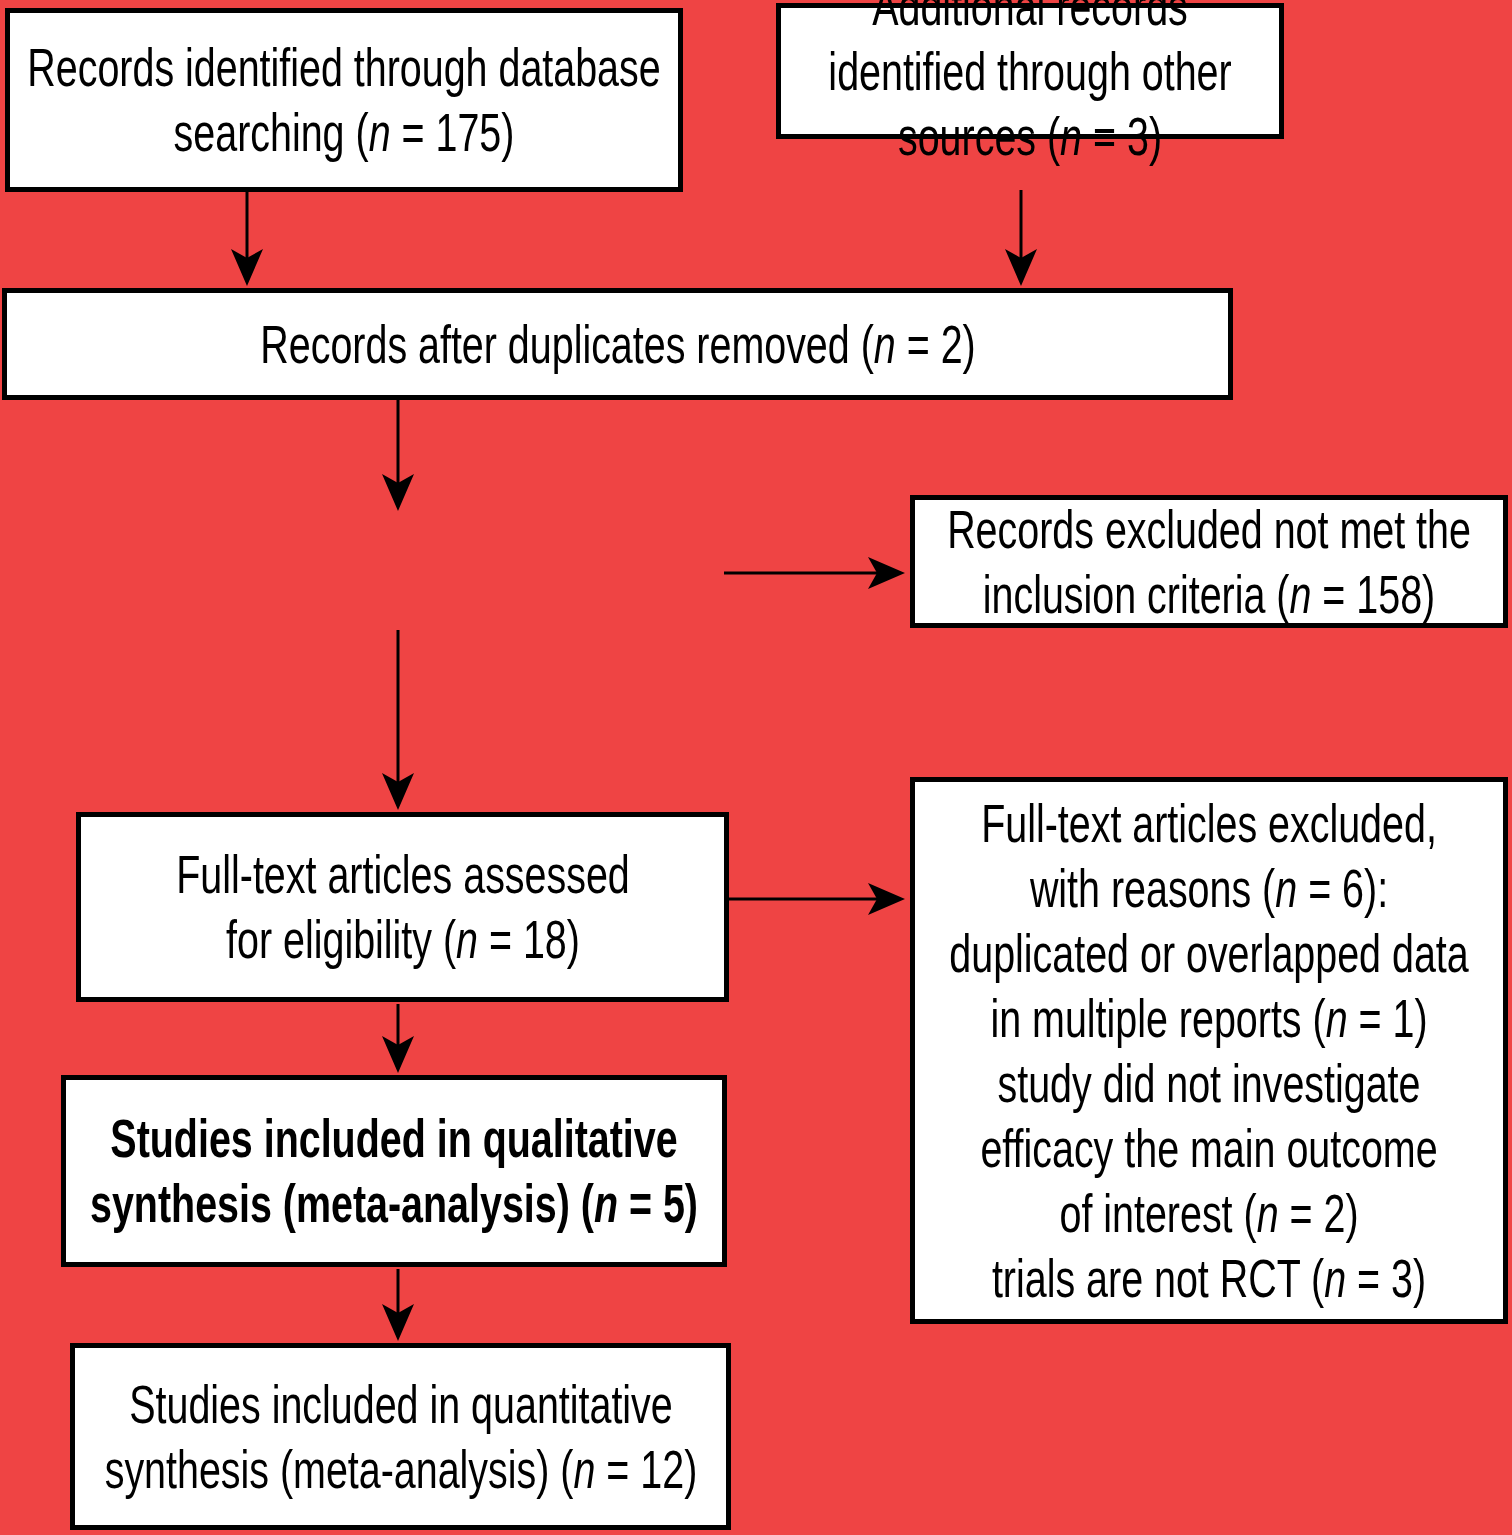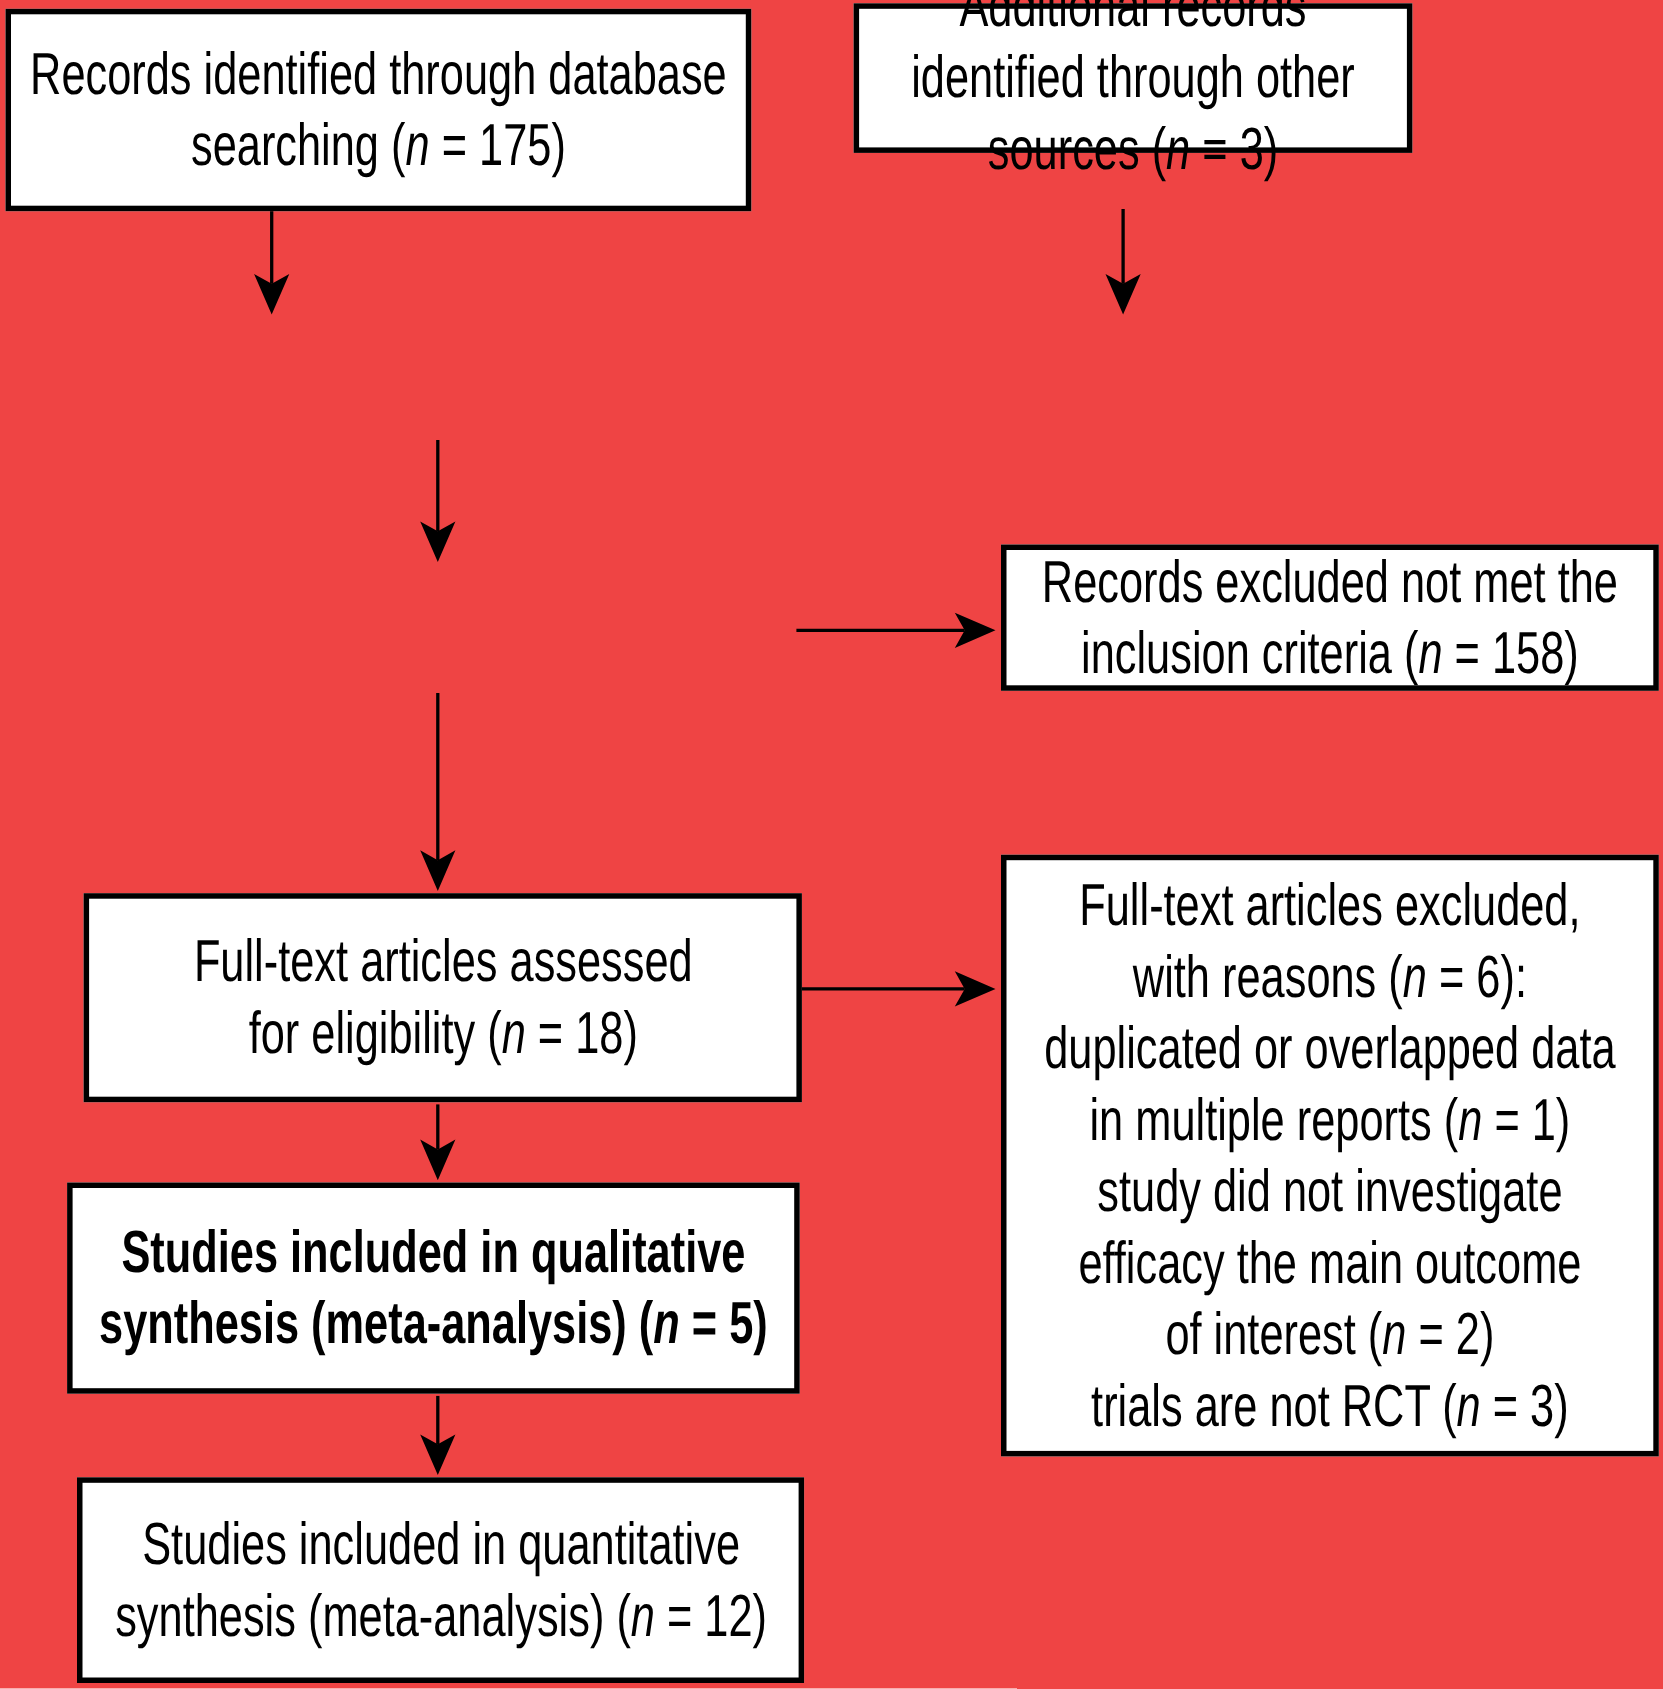--- a/index.html
+++ b/index.html
@@ -54,20 +54,23 @@
 <div id="canvas">
 
   <div class="box" id="box-identified-db">
     <div class="box-label">Records identified through database<br>searching (<i>n</i> = 175)</div>
   </div>
 
   <div class="box" id="box-identified-other">
     <div class="box-label">Additional records<br>identified through other<br>sources (<i>n</i> = 3)</div>
   </div>
 
+  <div class="box" id="box-deduplicated">
+    <div class="box-label">Records after duplicates removed (<i>n</i> = 2)</div>
+  </div>
 
 
   <div class="box" id="box-excluded-screening">
     <div class="box-label">Records excluded not met the<br>inclusion criteria (<i>n</i> = 158)</div>
   </div>
 
   <div class="box" id="box-fulltext-assessed">
     <div class="box-label">Full-text articles assessed<br>for eligibility (<i>n</i> = 18)</div>
   </div>
 

